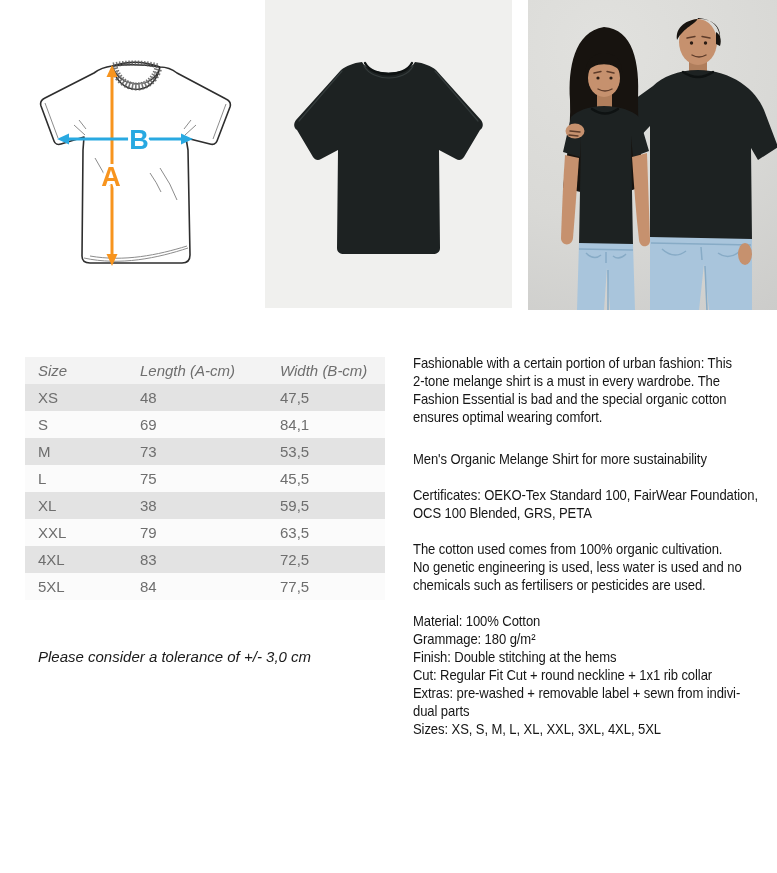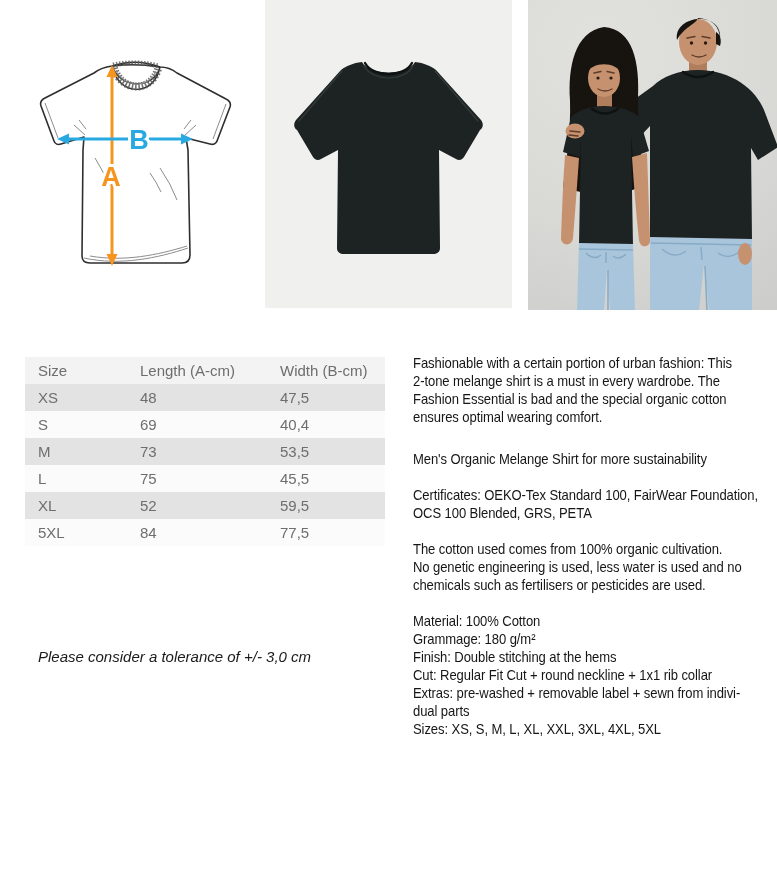--- a/index.html
+++ b/index.html
@@ -41,21 +41,21 @@
   .face-line { fill:none; stroke:#5e3c2a; stroke-width:1.4; stroke-linecap:round; }
   .face-dot  { fill:#2a1c14; }
 
   
   .size-table-wrap { position:absolute; left:25px; top:357px; width:360px; }
   table.size-table { border-collapse:collapse; width:360px; table-layout:fixed;
                      font-size:15px; color:var(--table-text,#6e6e6e); }
   table.size-table th, table.size-table td {
     font-weight:normal; text-align:left; padding:0 0 0 13px; height:27px; overflow:hidden; white-space:nowrap;
   }
-  table.size-table thead tr { background:var(--table-header-bg,#f3f3f3); }
+  table.size-table thead tr { background:var(--table-header-bg,#f3f3f3);font-style:italic; }
   table.size-table tbody tr:nth-child(odd)  { background:var(--table-row-odd-bg,#e3e3e3); }
   table.size-table tbody tr:nth-child(even) { background:var(--table-row-even-bg,#fbfbfb); }
 
   .tolerance-note { position:absolute; left:38px; top:648px; font-size:15px;
                     color:var(--note-text,#1a1a1a); white-space:nowrap;font-style:italic; }
 
   
   .description { position:absolute; left:413px; top:354px; width:389px;
                  font-size:14.5px; line-height:18px; color:var(--description-text,#161616);
                  transform:scaleX(0.9); transform-origin:0 0; letter-spacing:-0.1px; }
@@ -201,36 +201,46 @@
       </thead>
       <tbody>
         <tr>
             <td>XS</td>
             <td>48</td>
             <td>47,5</td>
           </tr>
         <tr>
             <td>S</td>
             <td>69</td>
-            <td>40,4</td>
+            <td>84,1</td>
           </tr>
         <tr>
             <td>M</td>
             <td>73</td>
             <td>53,5</td>
           </tr>
         <tr>
             <td>L</td>
             <td>75</td>
             <td>45,5</td>
           </tr>
         <tr>
             <td>XL</td>
-            <td>52</td>
+            <td>38</td>
             <td>59,5</td>
+          </tr>
+        <tr>
+            <td>XXL</td>
+            <td>79</td>
+            <td>63,5</td>
+          </tr>
+        <tr>
+            <td>4XL</td>
+            <td>83</td>
+            <td>72,5</td>
           </tr>
         <tr>
             <td>5XL</td>
             <td>84</td>
             <td>77,5</td>
           </tr>
       </tbody>
     </table>
   </div>
 

